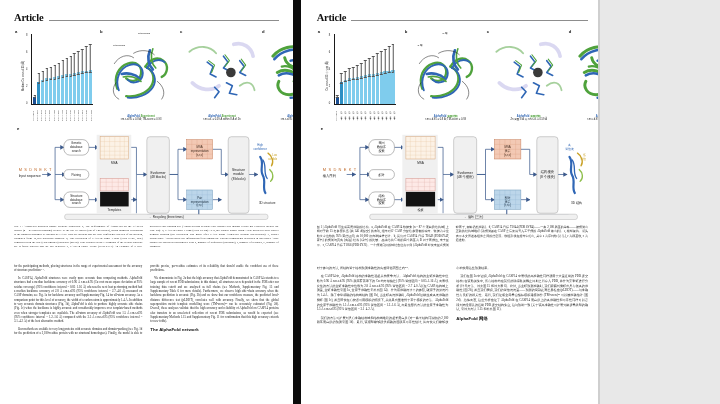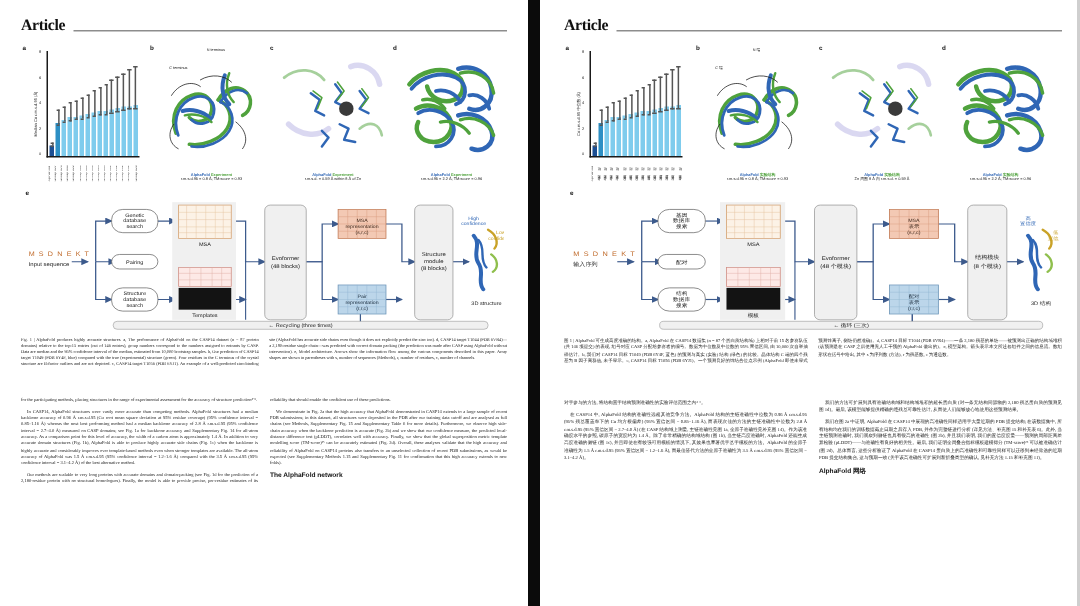--- a/index.html
+++ b/index.html
@@ -5,21 +5,21 @@
   * { box-sizing: border-box; }
   html, body {
     margin: 0; padding: 0;
     width: 720px; height: 404px;
     background: #e8e8e8;
     font-family: "Liberation Serif", serif;
     overflow: hidden;
   }
   .viewport {
     position: relative;
-    width: 720px; height: 404px;
+    width: 600px; height: 404px;
     background: #dcdcdc;
     display: flex;
   }
 
   
   .page {
     position: relative;
     background: #ffffff;
     overflow: hidden;
   }

